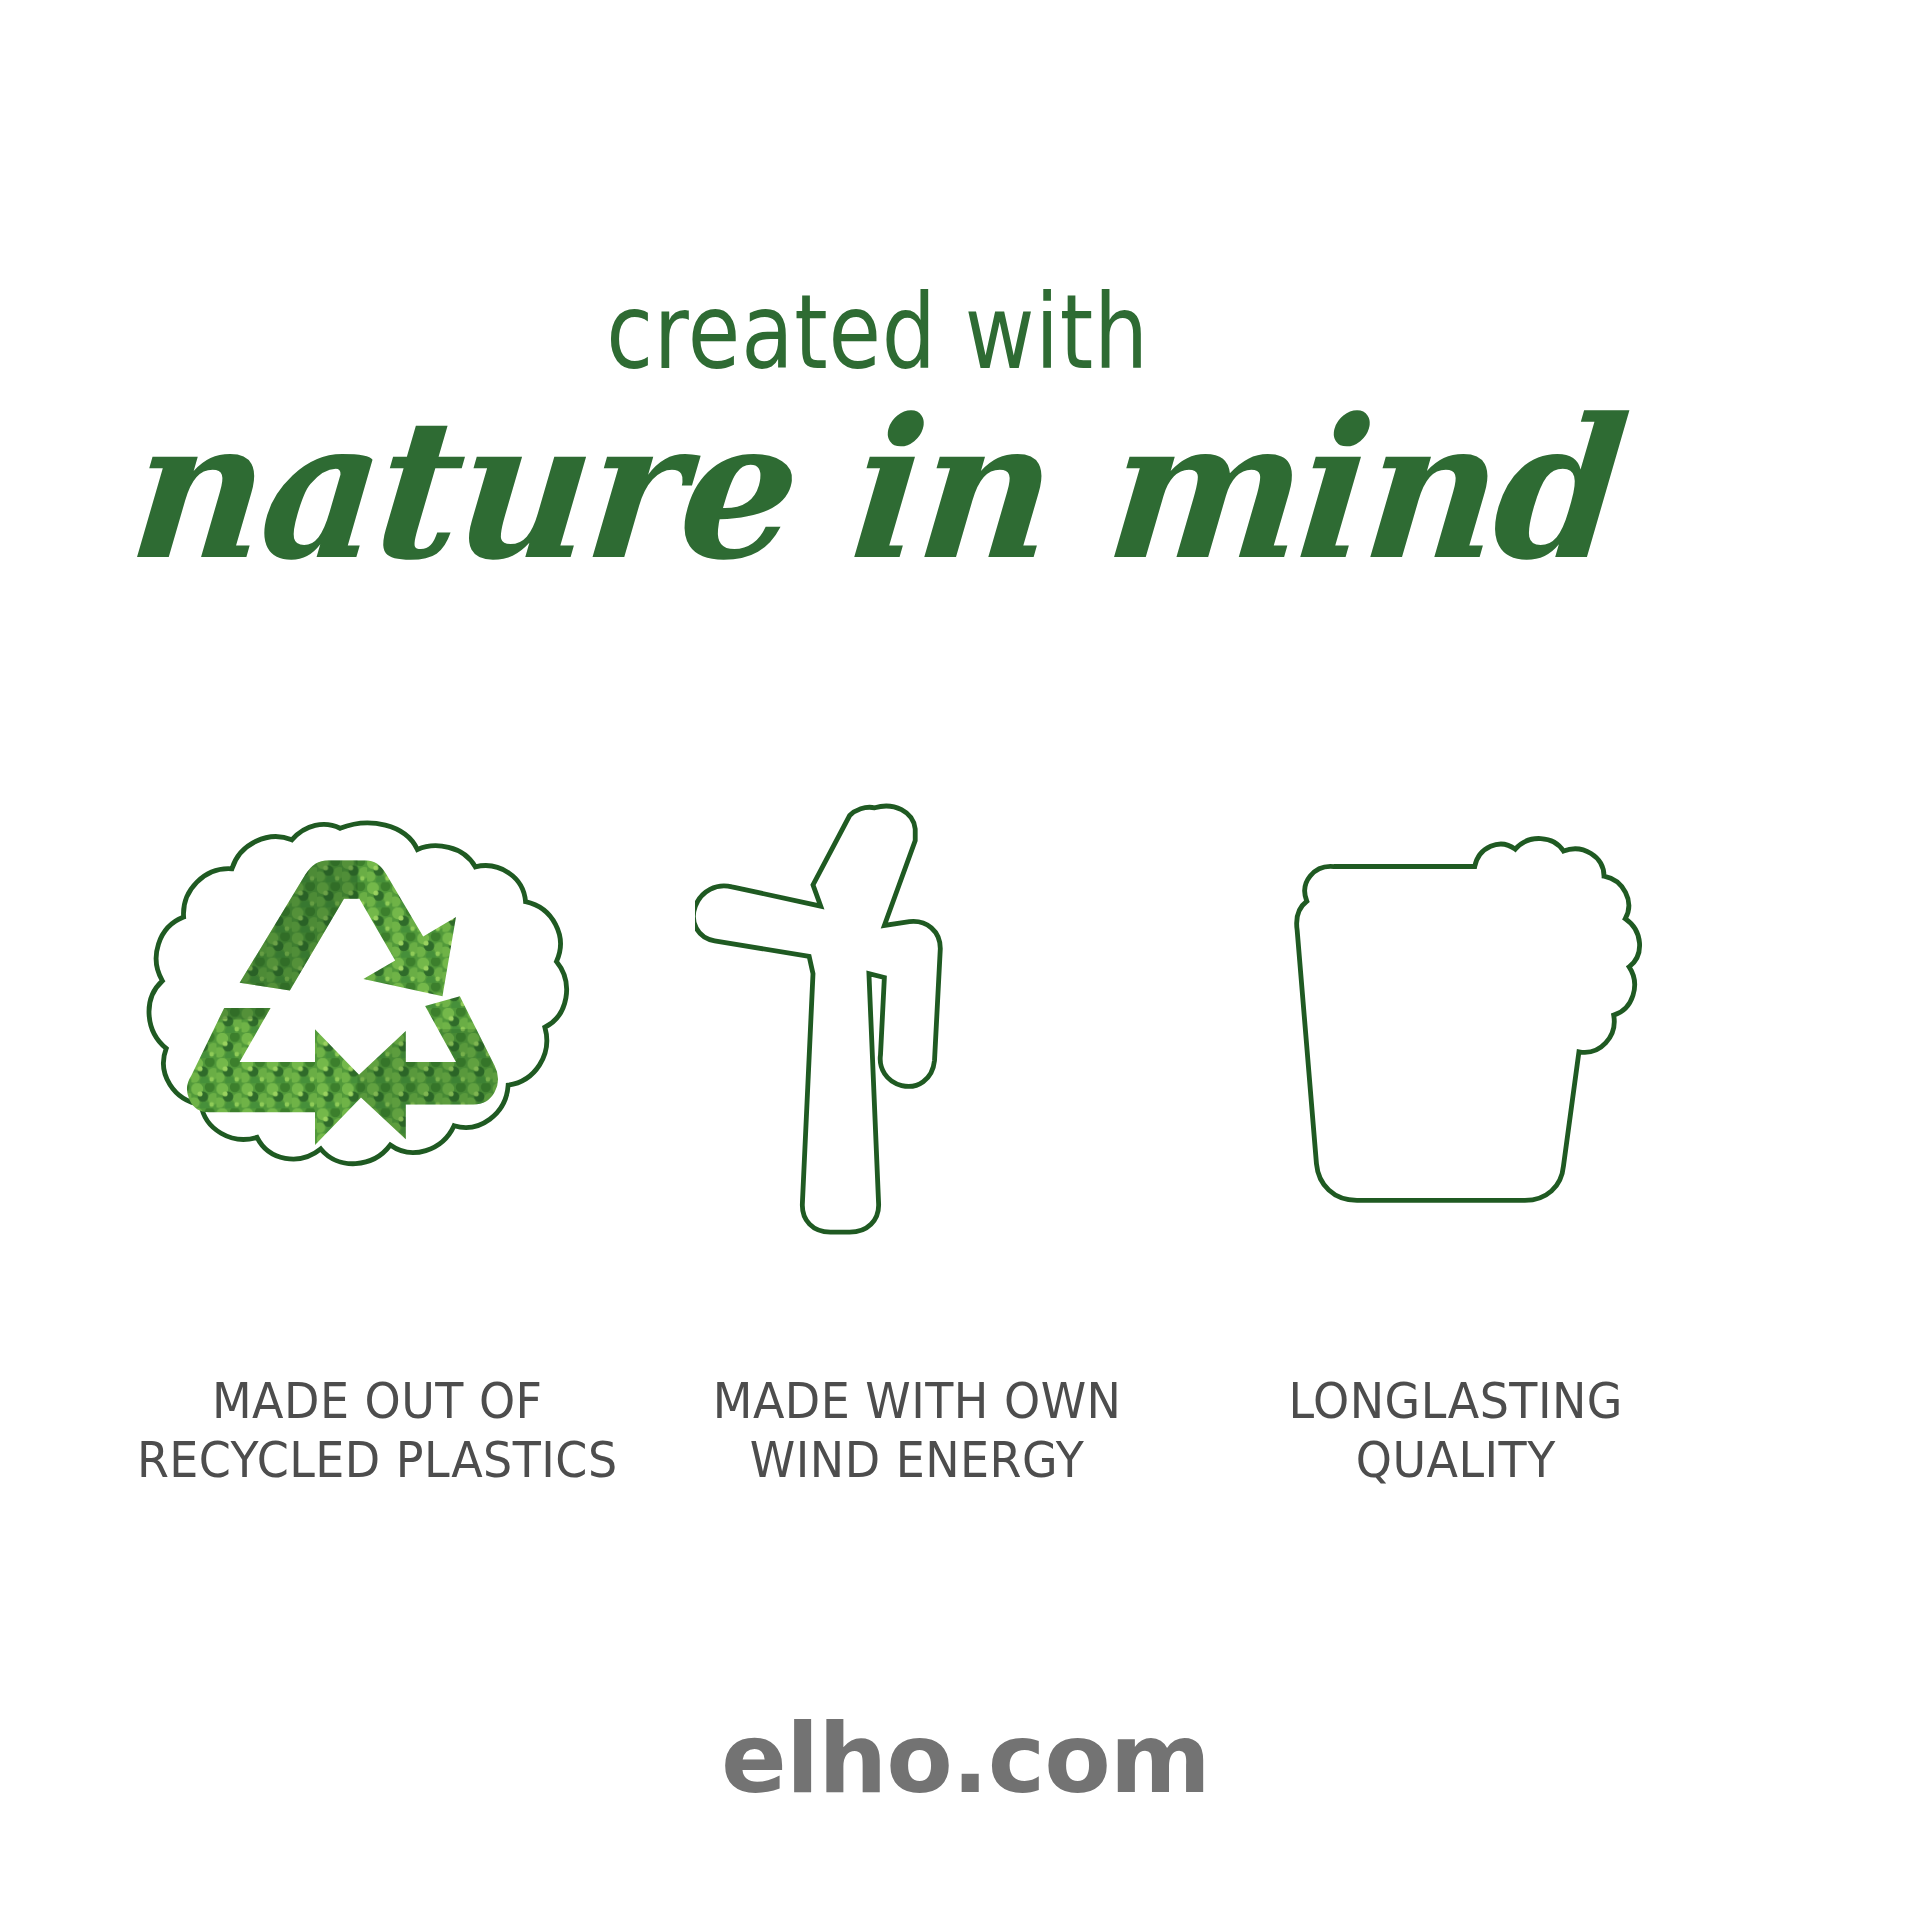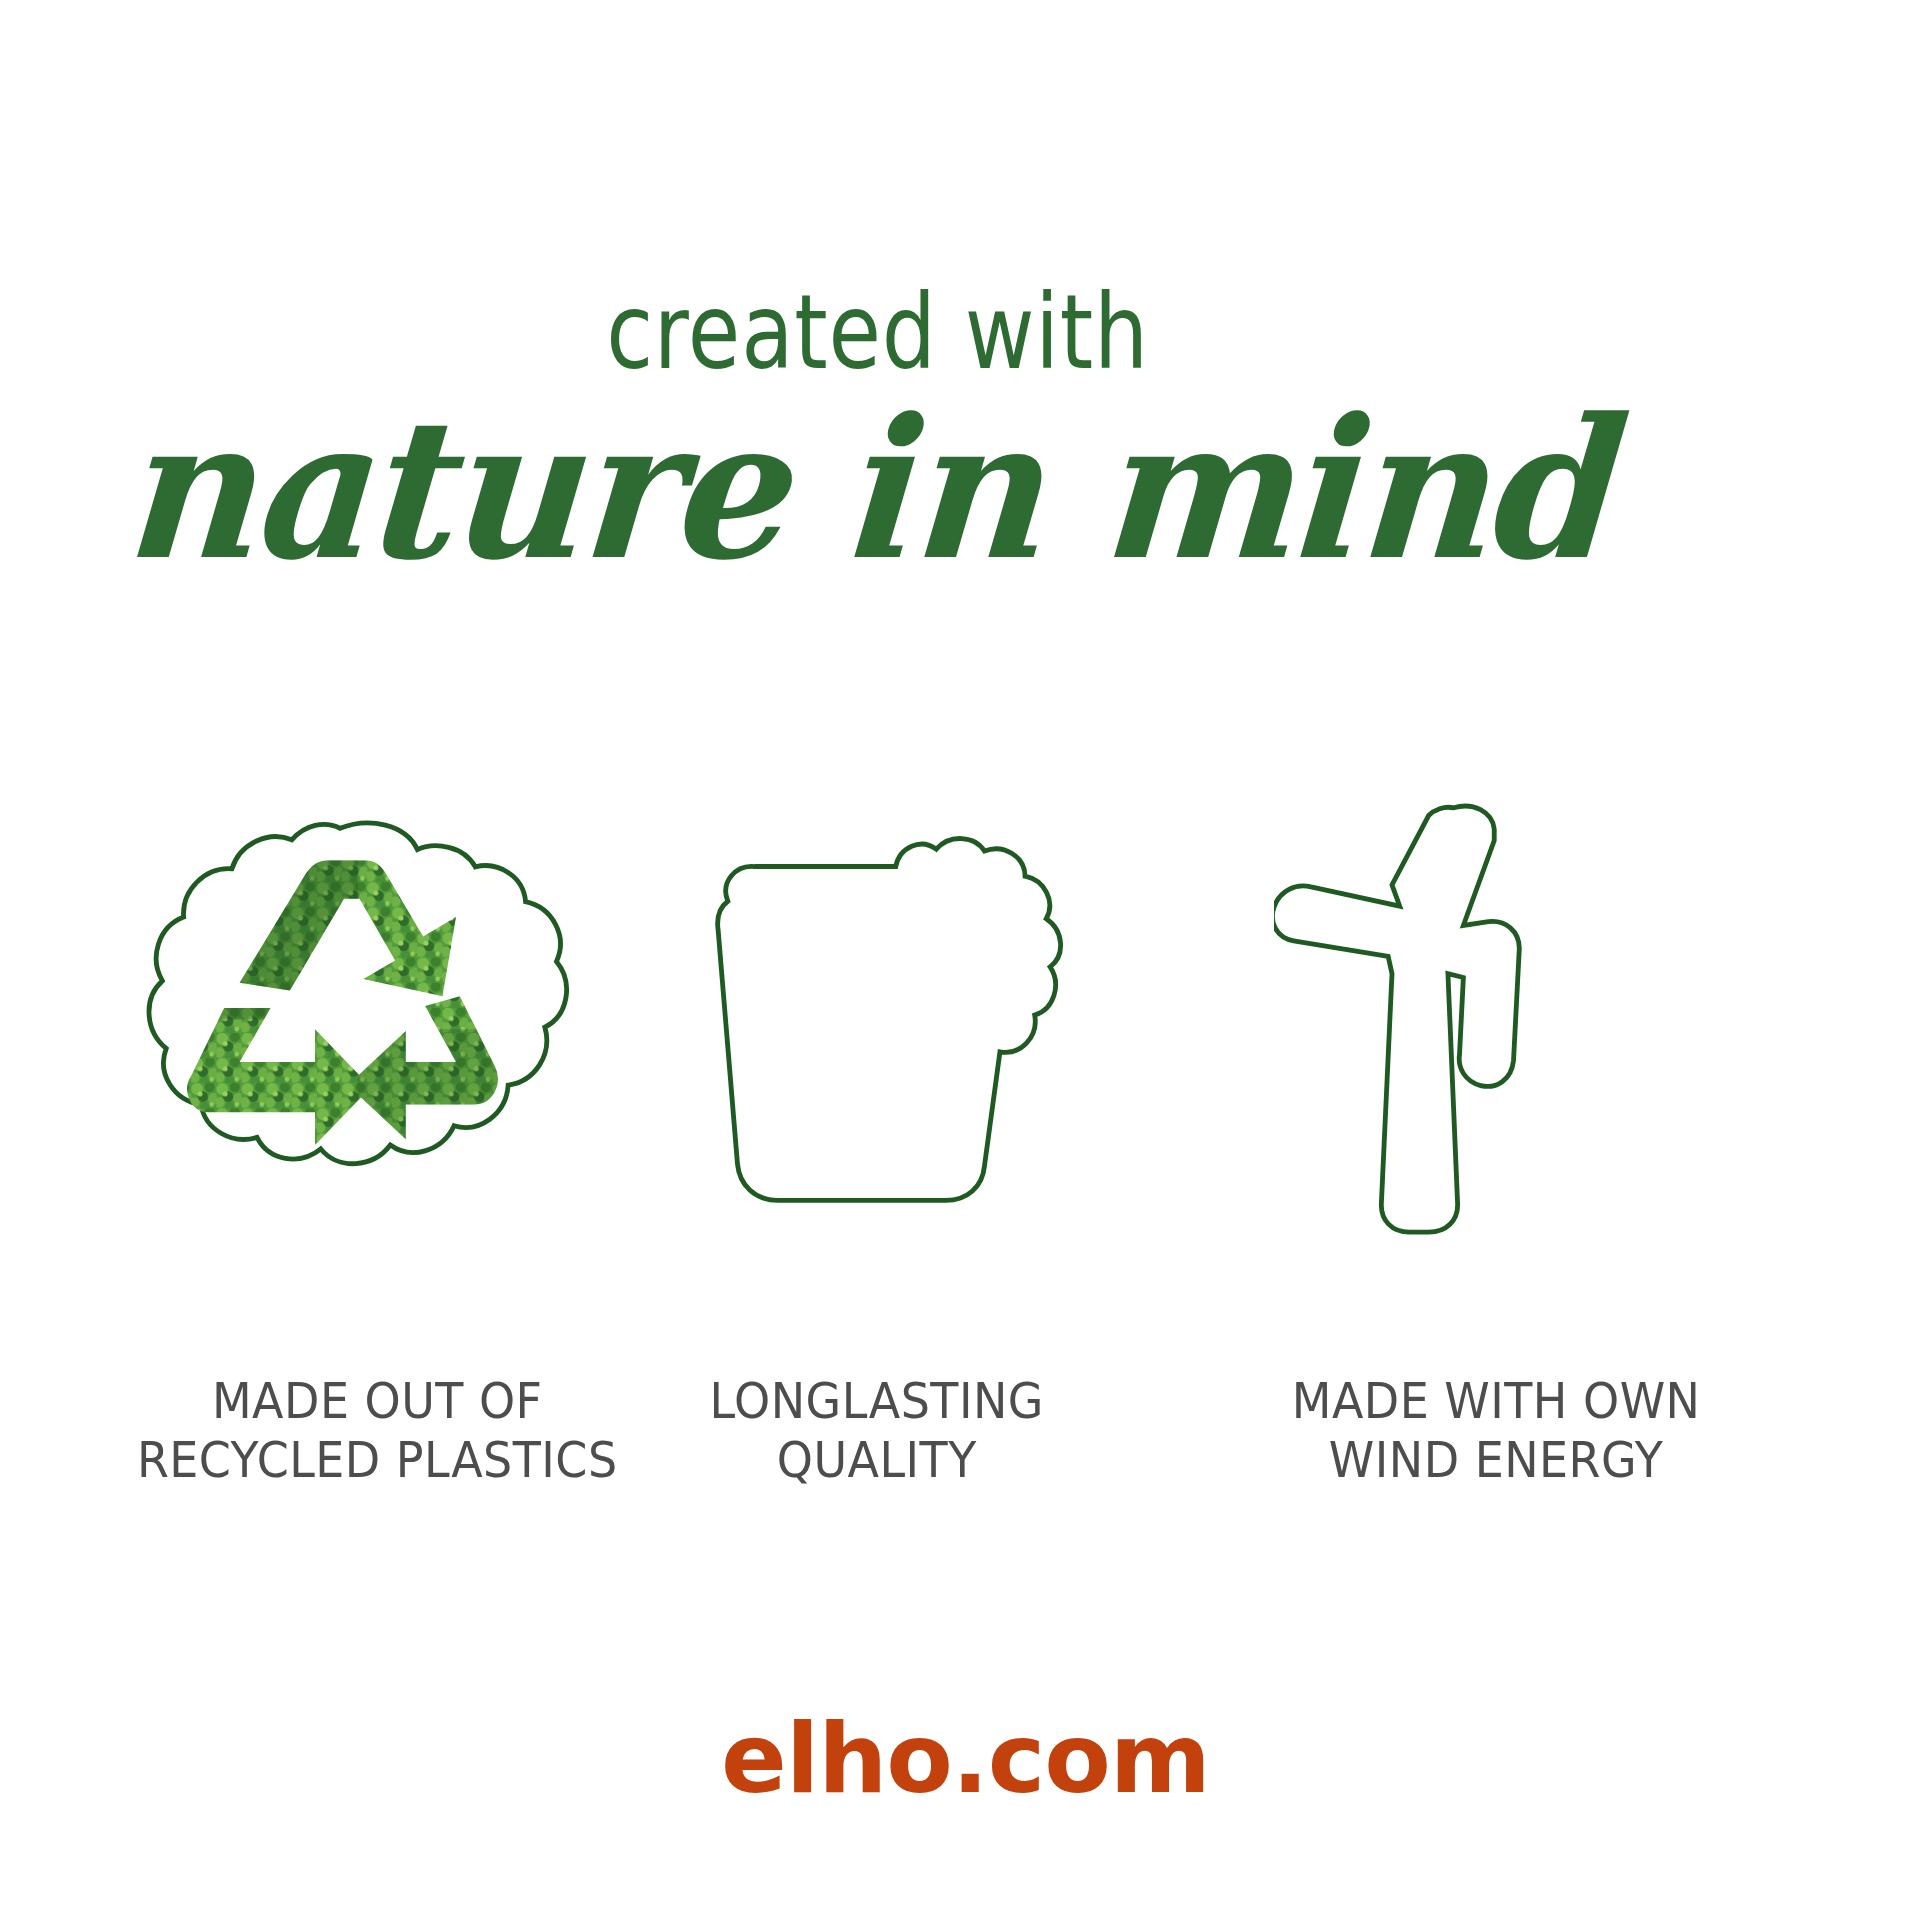--- a/index.html
+++ b/index.html
@@ -99,21 +99,21 @@
     bottom: 116px;
     left: 0;
     width: 1931px;
     text-align: center;
   }
   .footer-logo {
     font-family: "DejaVu Sans", sans-serif;
     font-weight: 700;
     font-size: 97px;
     letter-spacing: -1px;
-    color: #c2410c;
+    color: #737373;
   }
 
   
   svg { display: block; }
 </style>
 </head>
 <body>
 
 <div id="page">
 
@@ -186,100 +186,20 @@
           <g fill="none" stroke="#ffffff" stroke-width="0">
             <use href="#arrowTop" fill="none"></use>
             <use href="#arrowBL" fill="none"></use>
             <use href="#arrowBR" fill="none"></use>
           </g>
         </svg>
       </div>
       <div class="feature-label">
         <span class="line">MADE OUT OF</span>
         <span class="line">RECYCLED PLASTICS</span>
-      </div>
-    </div>
-
-    <div class="feature">
-      <div class="icon-wrap">
-        <svg width="386" height="386" viewBox="0 0 400 400">
-          <defs>
-            <pattern id="foliageC" width="24" height="24" patternUnits="userSpaceOnUse">
-              <rect width="24" height="24" fill="#55a23a"></rect>
-              <circle cx="5" cy="5" r="5.8" fill="#78bb4e"></circle>
-              <circle cx="18" cy="3" r="4.8" fill="#3f842e"></circle>
-              <circle cx="21" cy="15" r="5.4" fill="#6fb348"></circle>
-              <circle cx="11" cy="13" r="5.0" fill="#336f2c"></circle>
-              <circle cx="3" cy="19" r="5.2" fill="#72b74a"></circle>
-              <circle cx="14" cy="22" r="4.6" fill="#4a973c"></circle>
-              <circle cx="8" cy="10" r="2.4" fill="#9ed862"></circle>
-            </pattern>
-            <g id="potShape">
-
-              <path d="M48 84 L252 84 L252 136 L48 136 Z"></path>
-
-              <path d="M56 148 L256 148 L226 366 L86 366 Z"></path>
-            </g>
-            <g id="rosetteShape">
-
-              <path d="M206 212 L176 330 L222 300 L250 352 L288 214 Z"></path>
-
-              <path d="M246 46
-                       l16 14 20 -8 10 19 22 2 1 22 19 11 -8 20 13 18 -16 15 5 21 -20 9
-                       -4 22 -22 -2 -14 17 -18 -12 -20 11 -12 -19 -22 3 -2 -22 -19 -11 8 -20
-                       -13 -18 17 -15 -5 -21 20 -9 4 -22 22 2 14 -17 18 12 z"></path>
-            </g>
-            <clipPath id="potClip">
-                <use href="#potShape"></use>
-              </clipPath>
-            <clipPath id="rosClip">
-                <use href="#rosetteShape"></use>
-              </clipPath>
-            <mask id="medalMask">
-              <rect x="0" y="0" width="400" height="400" fill="#fff"></rect>
-              <circle cx="272" cy="131" r="58" fill="#000"></circle>
-            </mask>
-          </defs>
-
-          <path d="M34 78
-                   C26 58 42 40 62 42
-                   L208 42
-                   C212 22 234 12 250 24
-                   C264 8 290 10 300 26
-                   C320 18 342 32 342 52
-                   C362 56 374 78 364 96
-                   C382 108 384 134 368 146
-                   C380 164 372 190 352 196
-                   C356 218 338 238 316 234
-                   L300 352
-                   C298 374 282 388 260 388
-                   L86 388
-                   C62 388 46 372 44 350
-                   L24 108
-                   C22 94 26 84 34 78 Z" fill="#ffffff" stroke="#1f5a22" stroke-width="5"></path>
-
-          <g clip-path="url(#potClip)">
-            <rect x="0" y="0" width="400" height="400" fill="url(#foliageC)"></rect>
-          </g>
-
-          <g clip-path="url(#rosClip)">
-            <rect x="0" y="0" width="400" height="400" fill="url(#foliageC)"></rect>
-          </g>
-
-          <g fill="none" stroke="#ffffff" stroke-width="13">
-            <use href="#rosetteShape"></use>
-            <circle cx="272" cy="131" r="58"></circle>
-          </g>
-
-          <text x="272" y="160" text-anchor="middle" font-family="DejaVu Sans, sans-serif" font-size="86" font-weight="400" fill="#ffffff">1</text>
-        </svg>
-      </div>
-      <div class="feature-label">
-        <span class="line">LONGLASTING</span>
-        <span class="line">QUALITY</span>
       </div>
     </div>
 
     <div class="feature">
       <div class="icon-wrap">
         <svg width="290" height="434" viewBox="0 0 300 450">
           <defs>
             <pattern id="foliageB" width="24" height="24" patternUnits="userSpaceOnUse">
               <rect width="24" height="24" fill="#4f9b35"></rect>
               <circle cx="5" cy="5" r="5.8" fill="#74b84a"></circle>
@@ -336,20 +256,100 @@
             <rect x="0" y="0" width="160" height="160" fill="#1f5220" opacity="0.30"></rect>
           </g>
         </svg>
       </div>
       <div class="feature-label">
         <span class="line">MADE WITH OWN</span>
         <span class="line">WIND ENERGY</span>
       </div>
     </div>
 
+    <div class="feature">
+      <div class="icon-wrap">
+        <svg width="386" height="386" viewBox="0 0 400 400">
+          <defs>
+            <pattern id="foliageC" width="24" height="24" patternUnits="userSpaceOnUse">
+              <rect width="24" height="24" fill="#55a23a"></rect>
+              <circle cx="5" cy="5" r="5.8" fill="#78bb4e"></circle>
+              <circle cx="18" cy="3" r="4.8" fill="#3f842e"></circle>
+              <circle cx="21" cy="15" r="5.4" fill="#6fb348"></circle>
+              <circle cx="11" cy="13" r="5.0" fill="#336f2c"></circle>
+              <circle cx="3" cy="19" r="5.2" fill="#72b74a"></circle>
+              <circle cx="14" cy="22" r="4.6" fill="#4a973c"></circle>
+              <circle cx="8" cy="10" r="2.4" fill="#9ed862"></circle>
+            </pattern>
+            <g id="potShape">
+
+              <path d="M48 84 L252 84 L252 136 L48 136 Z"></path>
+
+              <path d="M56 148 L256 148 L226 366 L86 366 Z"></path>
+            </g>
+            <g id="rosetteShape">
+
+              <path d="M206 212 L176 330 L222 300 L250 352 L288 214 Z"></path>
+
+              <path d="M246 46
+                       l16 14 20 -8 10 19 22 2 1 22 19 11 -8 20 13 18 -16 15 5 21 -20 9
+                       -4 22 -22 -2 -14 17 -18 -12 -20 11 -12 -19 -22 3 -2 -22 -19 -11 8 -20
+                       -13 -18 17 -15 -5 -21 20 -9 4 -22 22 2 14 -17 18 12 z"></path>
+            </g>
+            <clipPath id="potClip">
+                <use href="#potShape"></use>
+              </clipPath>
+            <clipPath id="rosClip">
+                <use href="#rosetteShape"></use>
+              </clipPath>
+            <mask id="medalMask">
+              <rect x="0" y="0" width="400" height="400" fill="#fff"></rect>
+              <circle cx="272" cy="131" r="58" fill="#000"></circle>
+            </mask>
+          </defs>
+
+          <path d="M34 78
+                   C26 58 42 40 62 42
+                   L208 42
+                   C212 22 234 12 250 24
+                   C264 8 290 10 300 26
+                   C320 18 342 32 342 52
+                   C362 56 374 78 364 96
+                   C382 108 384 134 368 146
+                   C380 164 372 190 352 196
+                   C356 218 338 238 316 234
+                   L300 352
+                   C298 374 282 388 260 388
+                   L86 388
+                   C62 388 46 372 44 350
+                   L24 108
+                   C22 94 26 84 34 78 Z" fill="#ffffff" stroke="#1f5a22" stroke-width="5"></path>
+
+          <g clip-path="url(#potClip)">
+            <rect x="0" y="0" width="400" height="400" fill="url(#foliageC)"></rect>
+          </g>
+
+          <g clip-path="url(#rosClip)">
+            <rect x="0" y="0" width="400" height="400" fill="url(#foliageC)"></rect>
+          </g>
+
+          <g fill="none" stroke="#ffffff" stroke-width="13">
+            <use href="#rosetteShape"></use>
+            <circle cx="272" cy="131" r="58"></circle>
+          </g>
+
+          <text x="272" y="160" text-anchor="middle" font-family="DejaVu Sans, sans-serif" font-size="86" font-weight="400" fill="#ffffff">1</text>
+        </svg>
+      </div>
+      <div class="feature-label">
+        <span class="line">LONGLASTING</span>
+        <span class="line">QUALITY</span>
+      </div>
+    </div>
+
   </div>
 
   <div class="footer">
     <span class="footer-logo">elho.com</span>
   </div>
 
 </div>
 
 
 </body></html>

